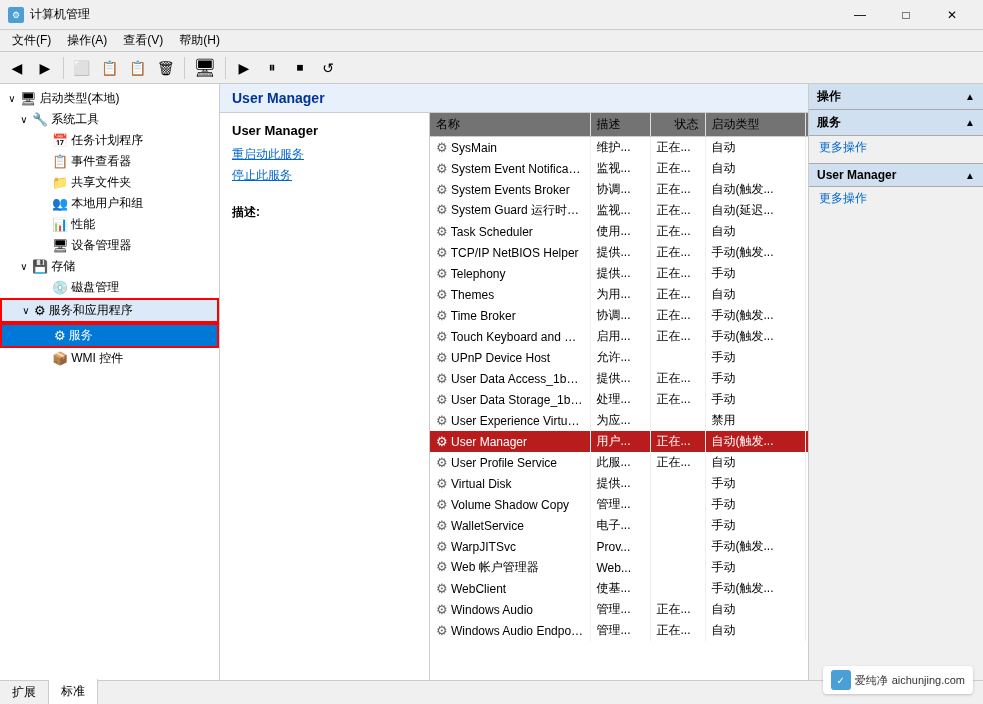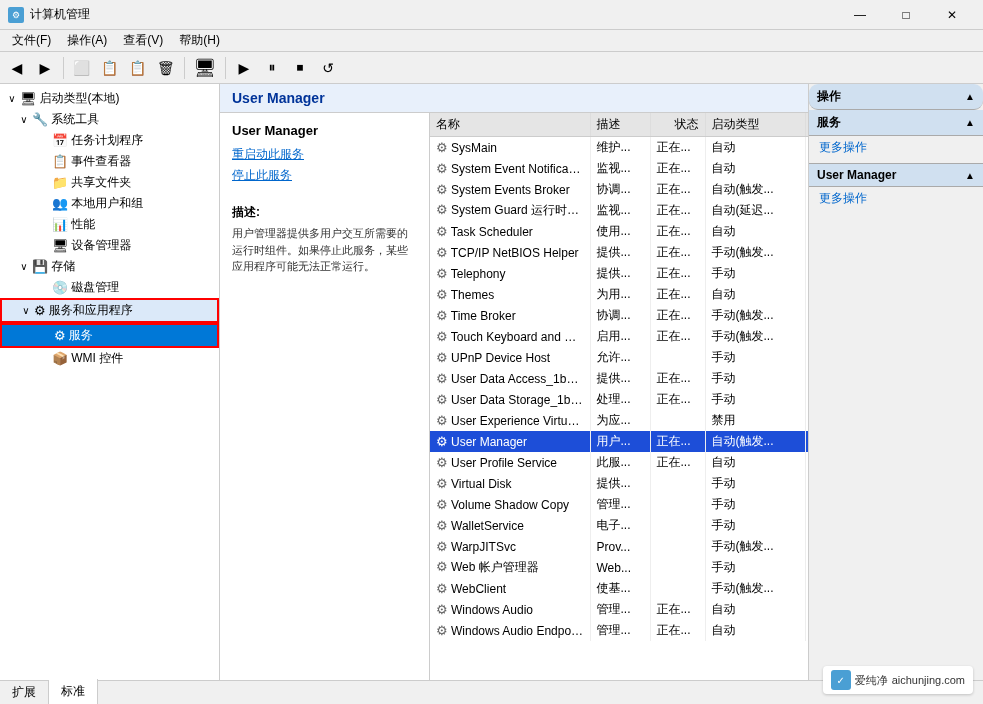--- a/index.html
+++ b/index.html
@@ -43,31 +43,31 @@
     .desc-panel { width: 210px; padding: 10px 12px; border-right: 1px solid #ccc; font-size: 12px; overflow-y: auto; }
     .desc-title { font-weight: bold; font-size: 13px; margin-bottom: 8px; }
     .desc-link { color: #0066cc; text-decoration: underline; cursor: pointer; display: block; margin-bottom: 4px; font-size: 12px; }
     .desc-section { margin-top: 20px; }
     .desc-section-title { font-weight: bold; margin-bottom: 4px; }
     .desc-text { font-size: 11px; line-height: 1.5; color: #333; }
     
     
     .services-panel { flex: 1; overflow: auto; }
     .services-table { width: 100%; border-collapse: collapse; font-size: 12px; }
-    .services-table th { background: #e5e5e5; border-bottom: 1px solid #ccc; border-right: 1px solid #ddd; padding: 3px 6px; text-align: left; font-weight: normal; position: sticky; top: 0; cursor: pointer; white-space: nowrap; }
+    .services-table th { background: #737373; border-bottom: 1px solid #ccc; border-right: 1px solid #ddd; padding: 3px 6px; text-align: left; font-weight: normal; position: sticky; top: 0; cursor: pointer; white-space: nowrap; }
     .services-table td { padding: 2px 6px; border-right: 1px solid #eee; white-space: nowrap; overflow: hidden; max-width: 140px; text-overflow: ellipsis; }
     .services-table tr { height: 20px; }
-    .services-table tr.selected { background: #1d4ed8; color: white; }
+    .services-table tr.selected { background: #b91c1c; color: white; }
     .services-table tr.selected td { color: white; }
     .gear-icon { color: #666; font-size: 13px; }
     .selected .gear-icon { color: white; }
     
     
     .right-panel { width: 175px; background: #f0f0f0; border-left: 1px solid #ccc; padding: 0; overflow-y: auto; }
-    .action-header { background: #d0e0f0; padding: 4px 8px; font-weight: bold; font-size: 12px; border-bottom: 1px solid #aaa; display: flex; align-items: center; justify-content: space-between; border-radius: 9px; }
+    .action-header { background: #d0e0f0; padding: 4px 8px; font-weight: bold; font-size: 12px; border-bottom: 1px solid #aaa; display: flex; align-items: center; justify-content: space-between; }
     .action-item { padding: 3px 10px; font-size: 12px; color: #0066cc; cursor: pointer; }
     .action-sub-header { background: #d0e0f0; padding: 4px 8px; font-weight: bold; font-size: 12px; border-bottom: 1px solid #aaa; border-top: 1px solid #aaa; display: flex; align-items: center; justify-content: space-between; margin-top: 4px; }
     .action-arrow { font-size: 10px; }
     
     
     .status-bar { height: 24px; background: #f0f0f0; border-top: 1px solid #ccc; display: flex; align-items: center; }
     .status-tab { padding: 4px 12px; font-size: 12px; border-right: 1px solid #ccc; cursor: pointer; }
     .status-tab.active { background: white; border-bottom: 2px solid white; }
     
     
@@ -192,21 +192,20 @@
       <span>User Manager</span>
     </div>
     <div class="panel-content">
 
       <div class="desc-panel">
         <div class="desc-title">User Manager</div>
         <a class="desc-link">重启动此服务</a>
         <a class="desc-link">停止此服务</a>
         <div class="desc-section">
           <div class="desc-section-title">描述:</div>
-          <div class="desc-text">用户管理器提供多用户交互所需要的运行时组件。如果停止此服务，某些应用程序可能无法正常运行。</div>
         </div>
       </div>
 
       <div class="services-panel">
         <table class="services-table">
           <thead>
             <tr>
               <th style="min-width:160px;">名称</th>
               <th style="min-width:60px;">描述</th>
               <th style="min-width:55px;padding-left:24px;">状态</th>

